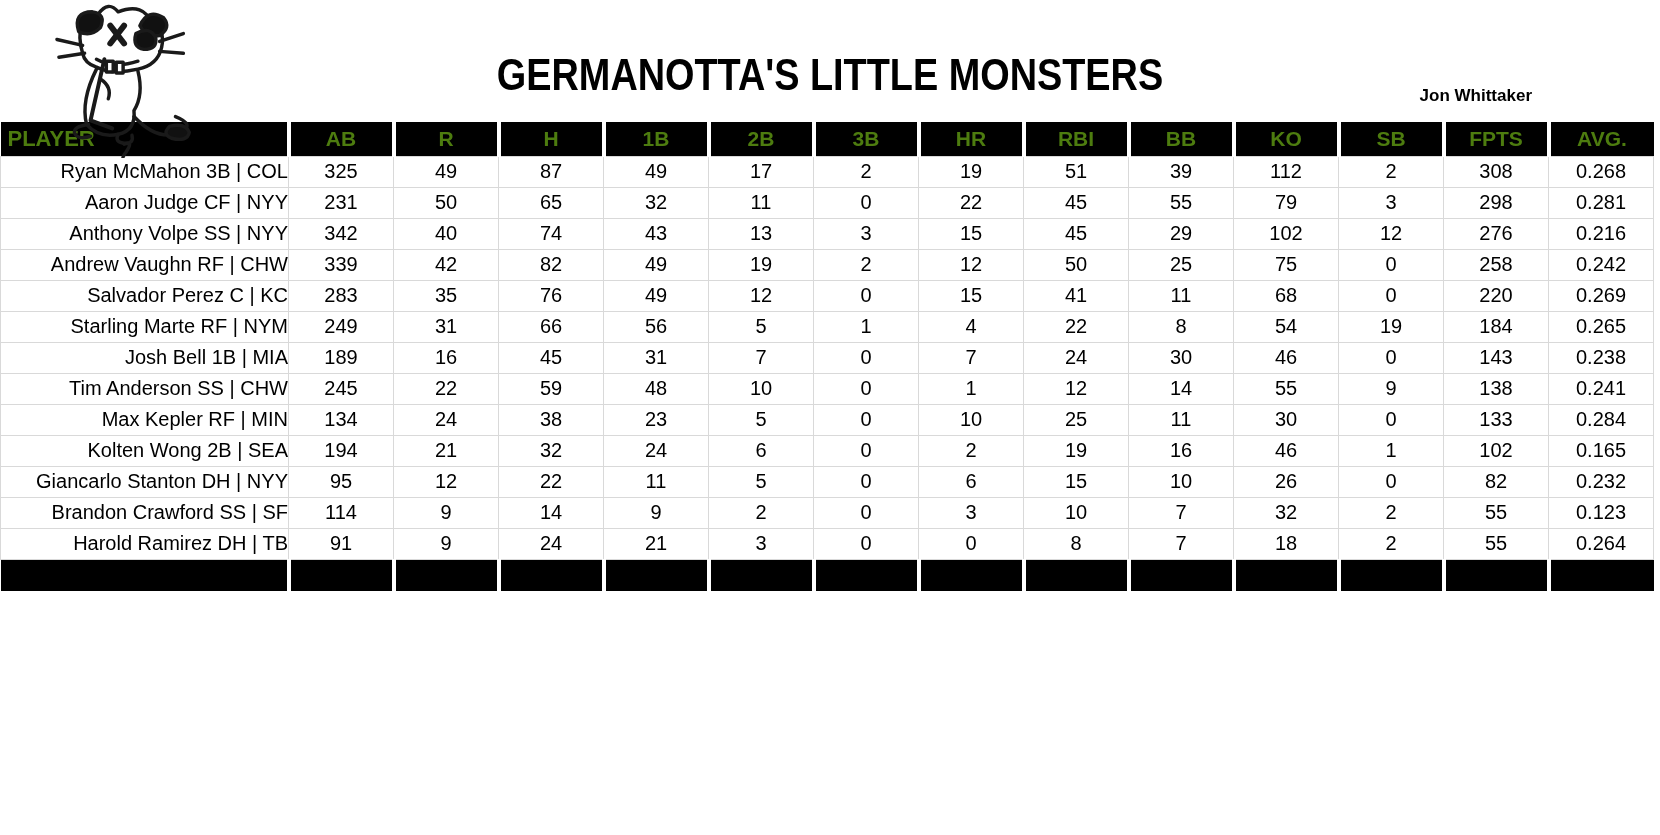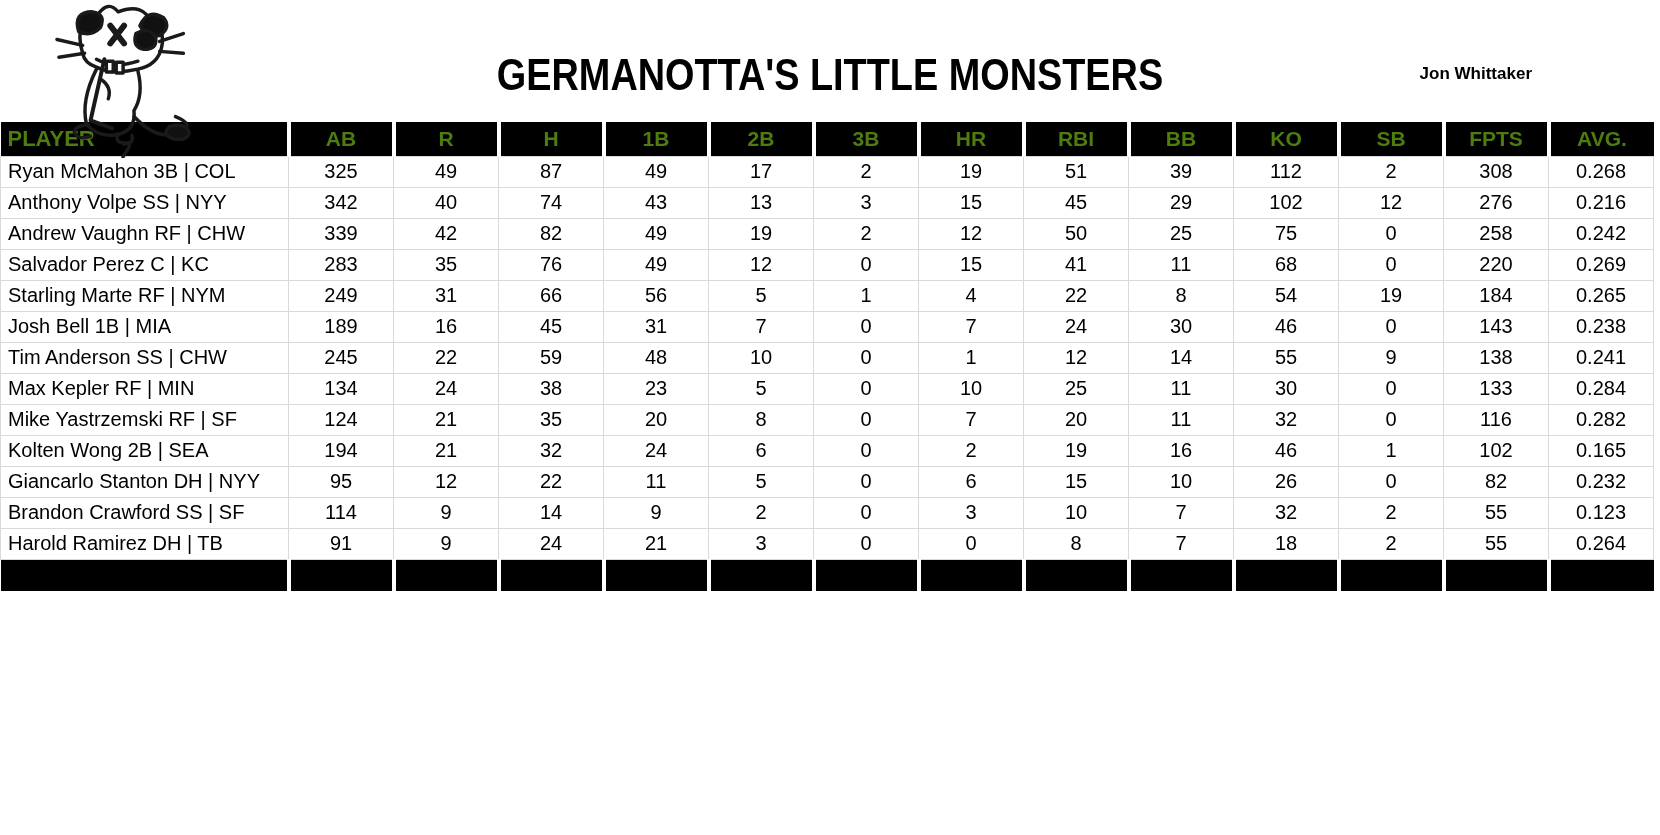--- a/index.html
+++ b/index.html
@@ -16,21 +16,21 @@
   .logo { position: absolute; left: 52px; top: 0px; width: 160px; height: 158px; }
   .title {
     position: absolute; left: 0; right: 0; top: 50px;
     text-align: center;
     font-size: 44px; font-weight: bold;
     transform: scaleX(0.86);
     letter-spacing: 0px;
     white-space: nowrap;
   }
   .owner {
-    position: absolute; right: 128px; top: 64px;
+    position: absolute; right: 128px; top: 86px;
     font-size: 17px; font-weight: bold;
   }
   table.stats {
     border-collapse: collapse;
     table-layout: fixed;
     width: 1653px;
   }
   th {
     background: #000; color: #4d7c0f;
     font-weight: bold; font-size: 21px;
@@ -39,21 +39,21 @@
     border: 0; border-left: 4px solid #fff;
     white-space: nowrap; overflow: hidden;
   }
   th.player-col { text-align: left; padding-left: 7px; border-left: 0; font-size: 22px; }
   td {
     border: 1px solid #d9d9d9;
     height: 31px; font-size: 20px;
     text-align: center; padding: 0;
     white-space: nowrap; overflow: hidden;
   }
-  td.player-cell { text-align: left; padding-left: 7px; }
+  td.player-cell { text-align: right; padding-left: 7px; }
   tr.sep td {
     background: #000;
     border: 0; border-left: 4px solid #fff; border-top: 1px solid #d9d9d9;
     height: 32px;
   }
   tr.sep td:first-child { border-left: 0; }
   tr.totals td { height: 34px; font-size: 22px; }
   tr.totals td.totals-label { text-align: right; padding-right: 10px; }
   tr.totals td.fpts-total { font-weight: bold; }
 </style>
@@ -147,20 +147,36 @@
         <td>2</td>
         <td>19</td>
         <td>51</td>
         <td>39</td>
         <td>112</td>
         <td>2</td>
         <td>308</td>
         <td>0.268</td>
       </tr>
       <tr>
+        <td class="player-cell">Aaron Judge CF | NYY</td>
+        <td>231</td>
+        <td>50</td>
+        <td>65</td>
+        <td>32</td>
+        <td>11</td>
+        <td>0</td>
+        <td>22</td>
+        <td>45</td>
+        <td>55</td>
+        <td>79</td>
+        <td>3</td>
+        <td>298</td>
+        <td>0.281</td>
+      </tr>
+      <tr>
         <td class="player-cell">Anthony Volpe SS | NYY</td>
         <td>342</td>
         <td>40</td>
         <td>74</td>
         <td>43</td>
         <td>13</td>
         <td>3</td>
         <td>15</td>
         <td>45</td>
         <td>29</td>
@@ -259,36 +275,20 @@
         <td>0</td>
         <td>10</td>
         <td>25</td>
         <td>11</td>
         <td>30</td>
         <td>0</td>
         <td>133</td>
         <td>0.284</td>
       </tr>
       <tr>
-        <td class="player-cell">Mike Yastrzemski RF | SF</td>
-        <td>124</td>
-        <td>21</td>
-        <td>35</td>
-        <td>20</td>
-        <td>8</td>
-        <td>0</td>
-        <td>7</td>
-        <td>20</td>
-        <td>11</td>
-        <td>32</td>
-        <td>0</td>
-        <td>116</td>
-        <td>0.282</td>
-      </tr>
-      <tr>
         <td class="player-cell">Kolten Wong 2B | SEA</td>
         <td>194</td>
         <td>21</td>
         <td>32</td>
         <td>24</td>
         <td>6</td>
         <td>0</td>
         <td>2</td>
         <td>19</td>
         <td>16</td>

